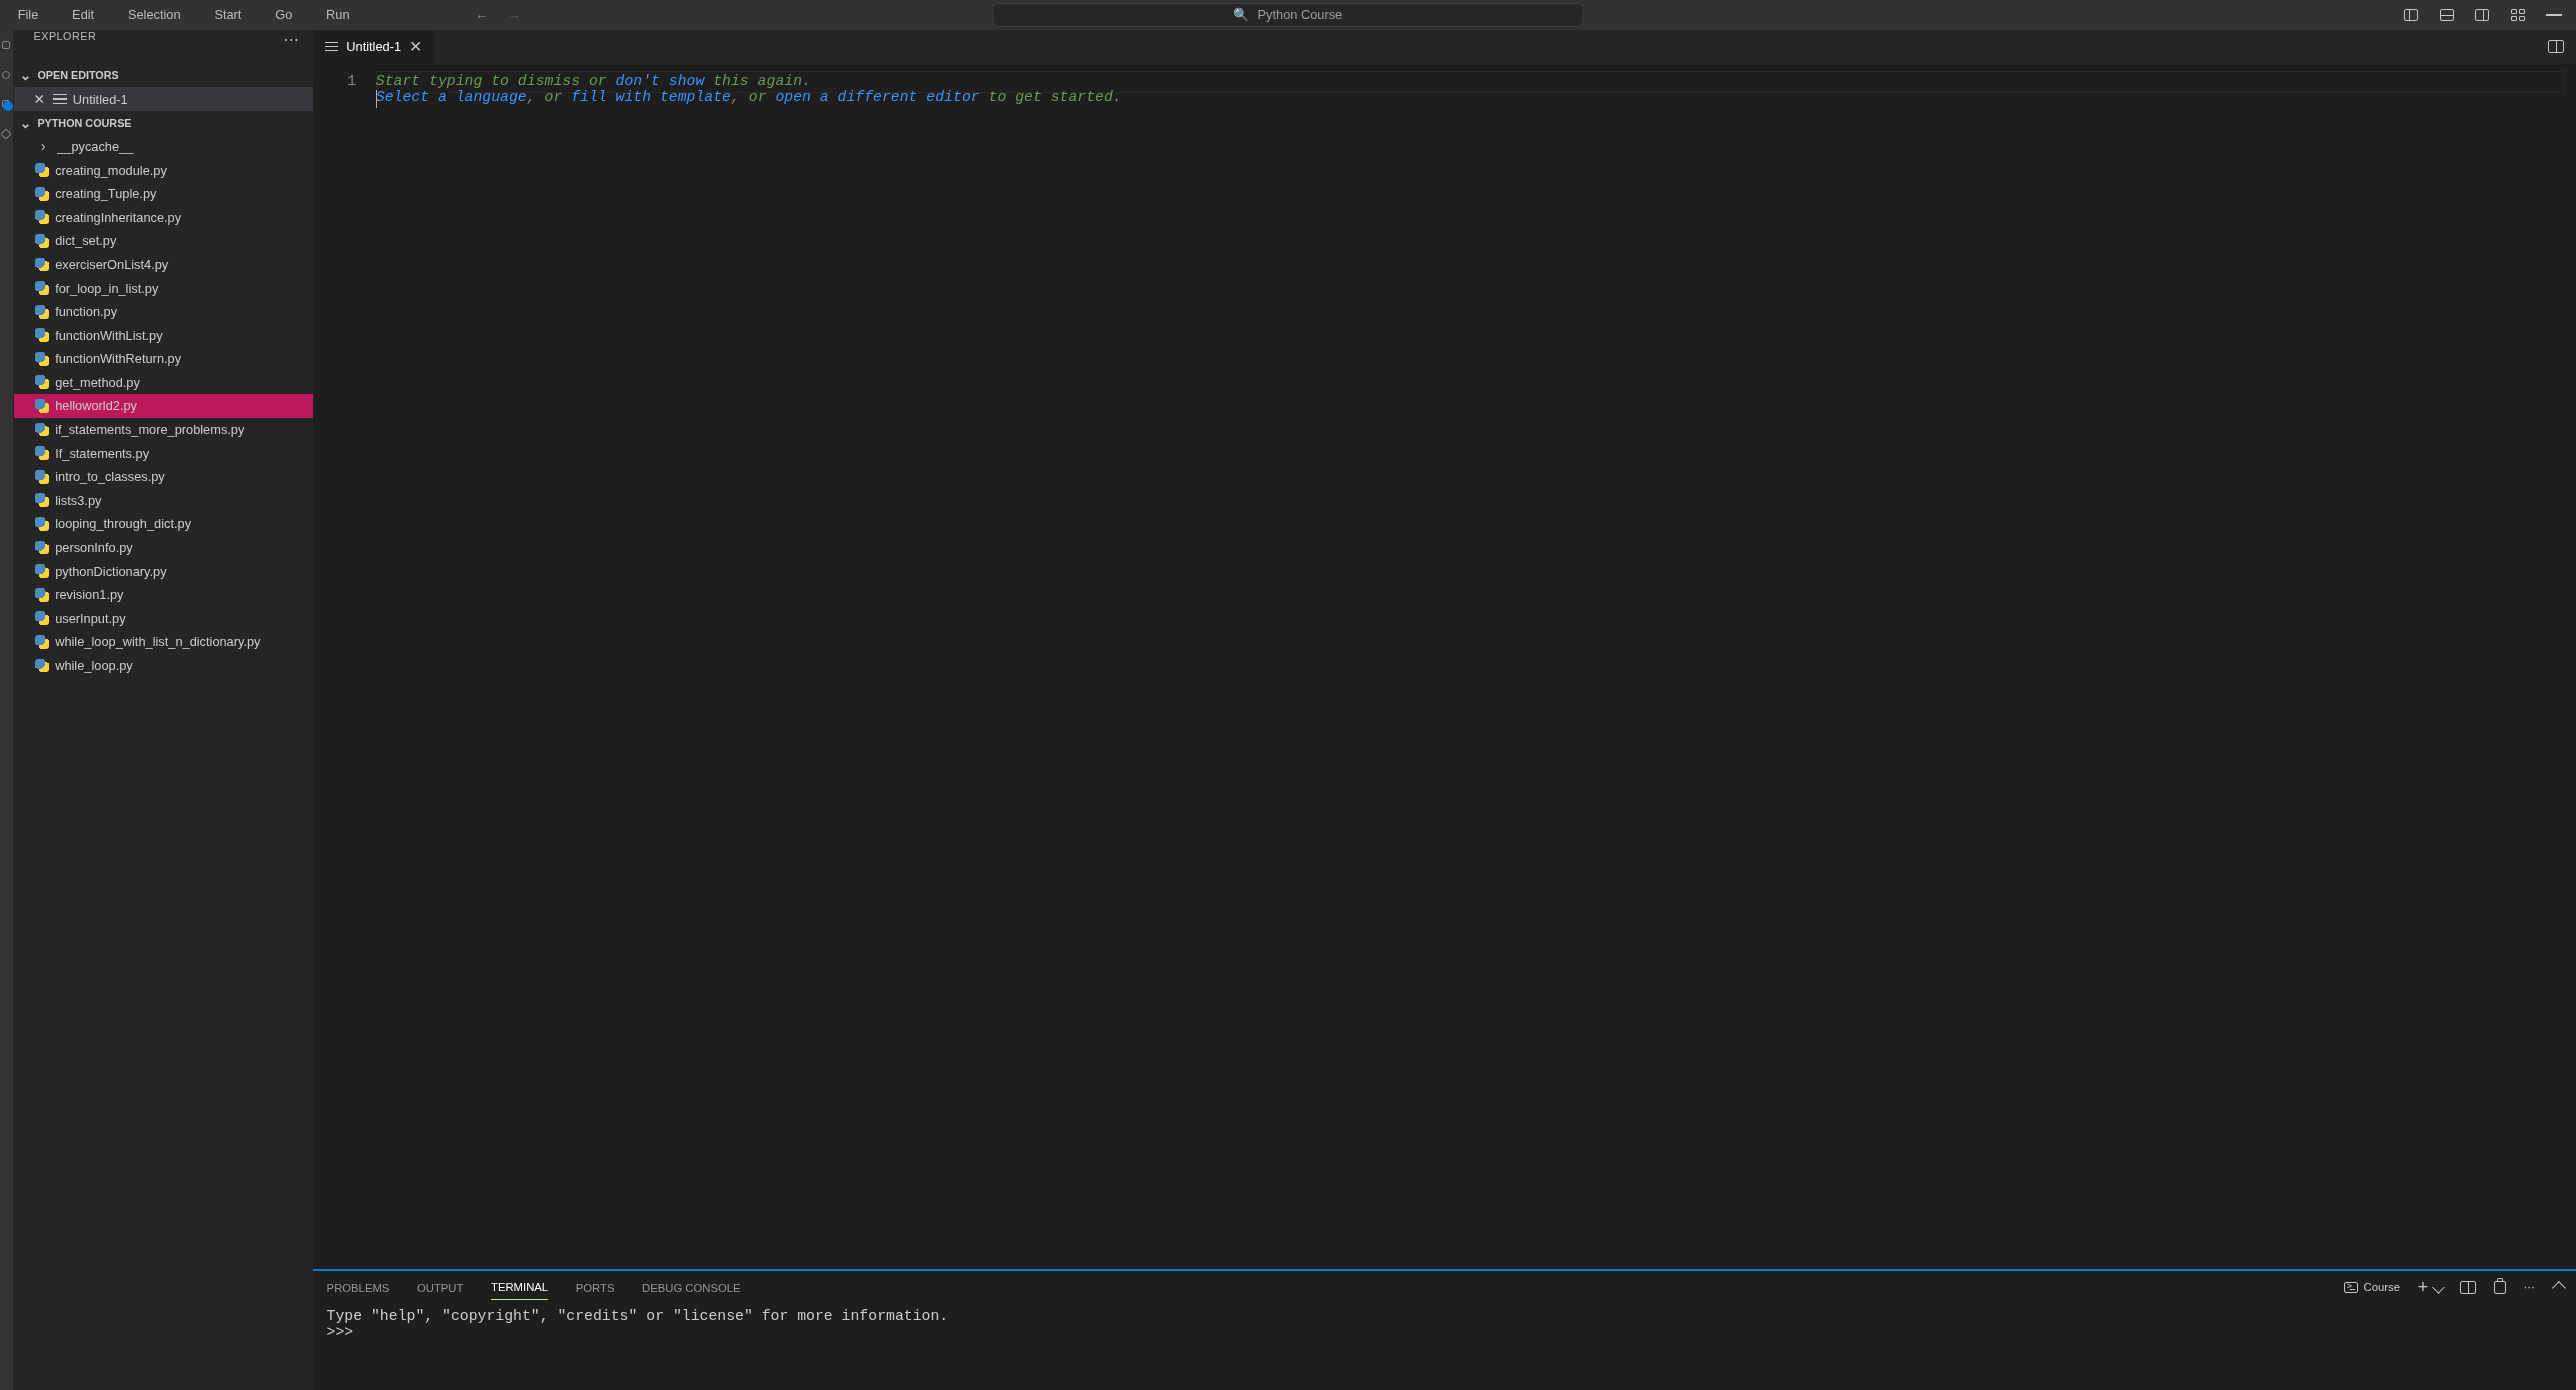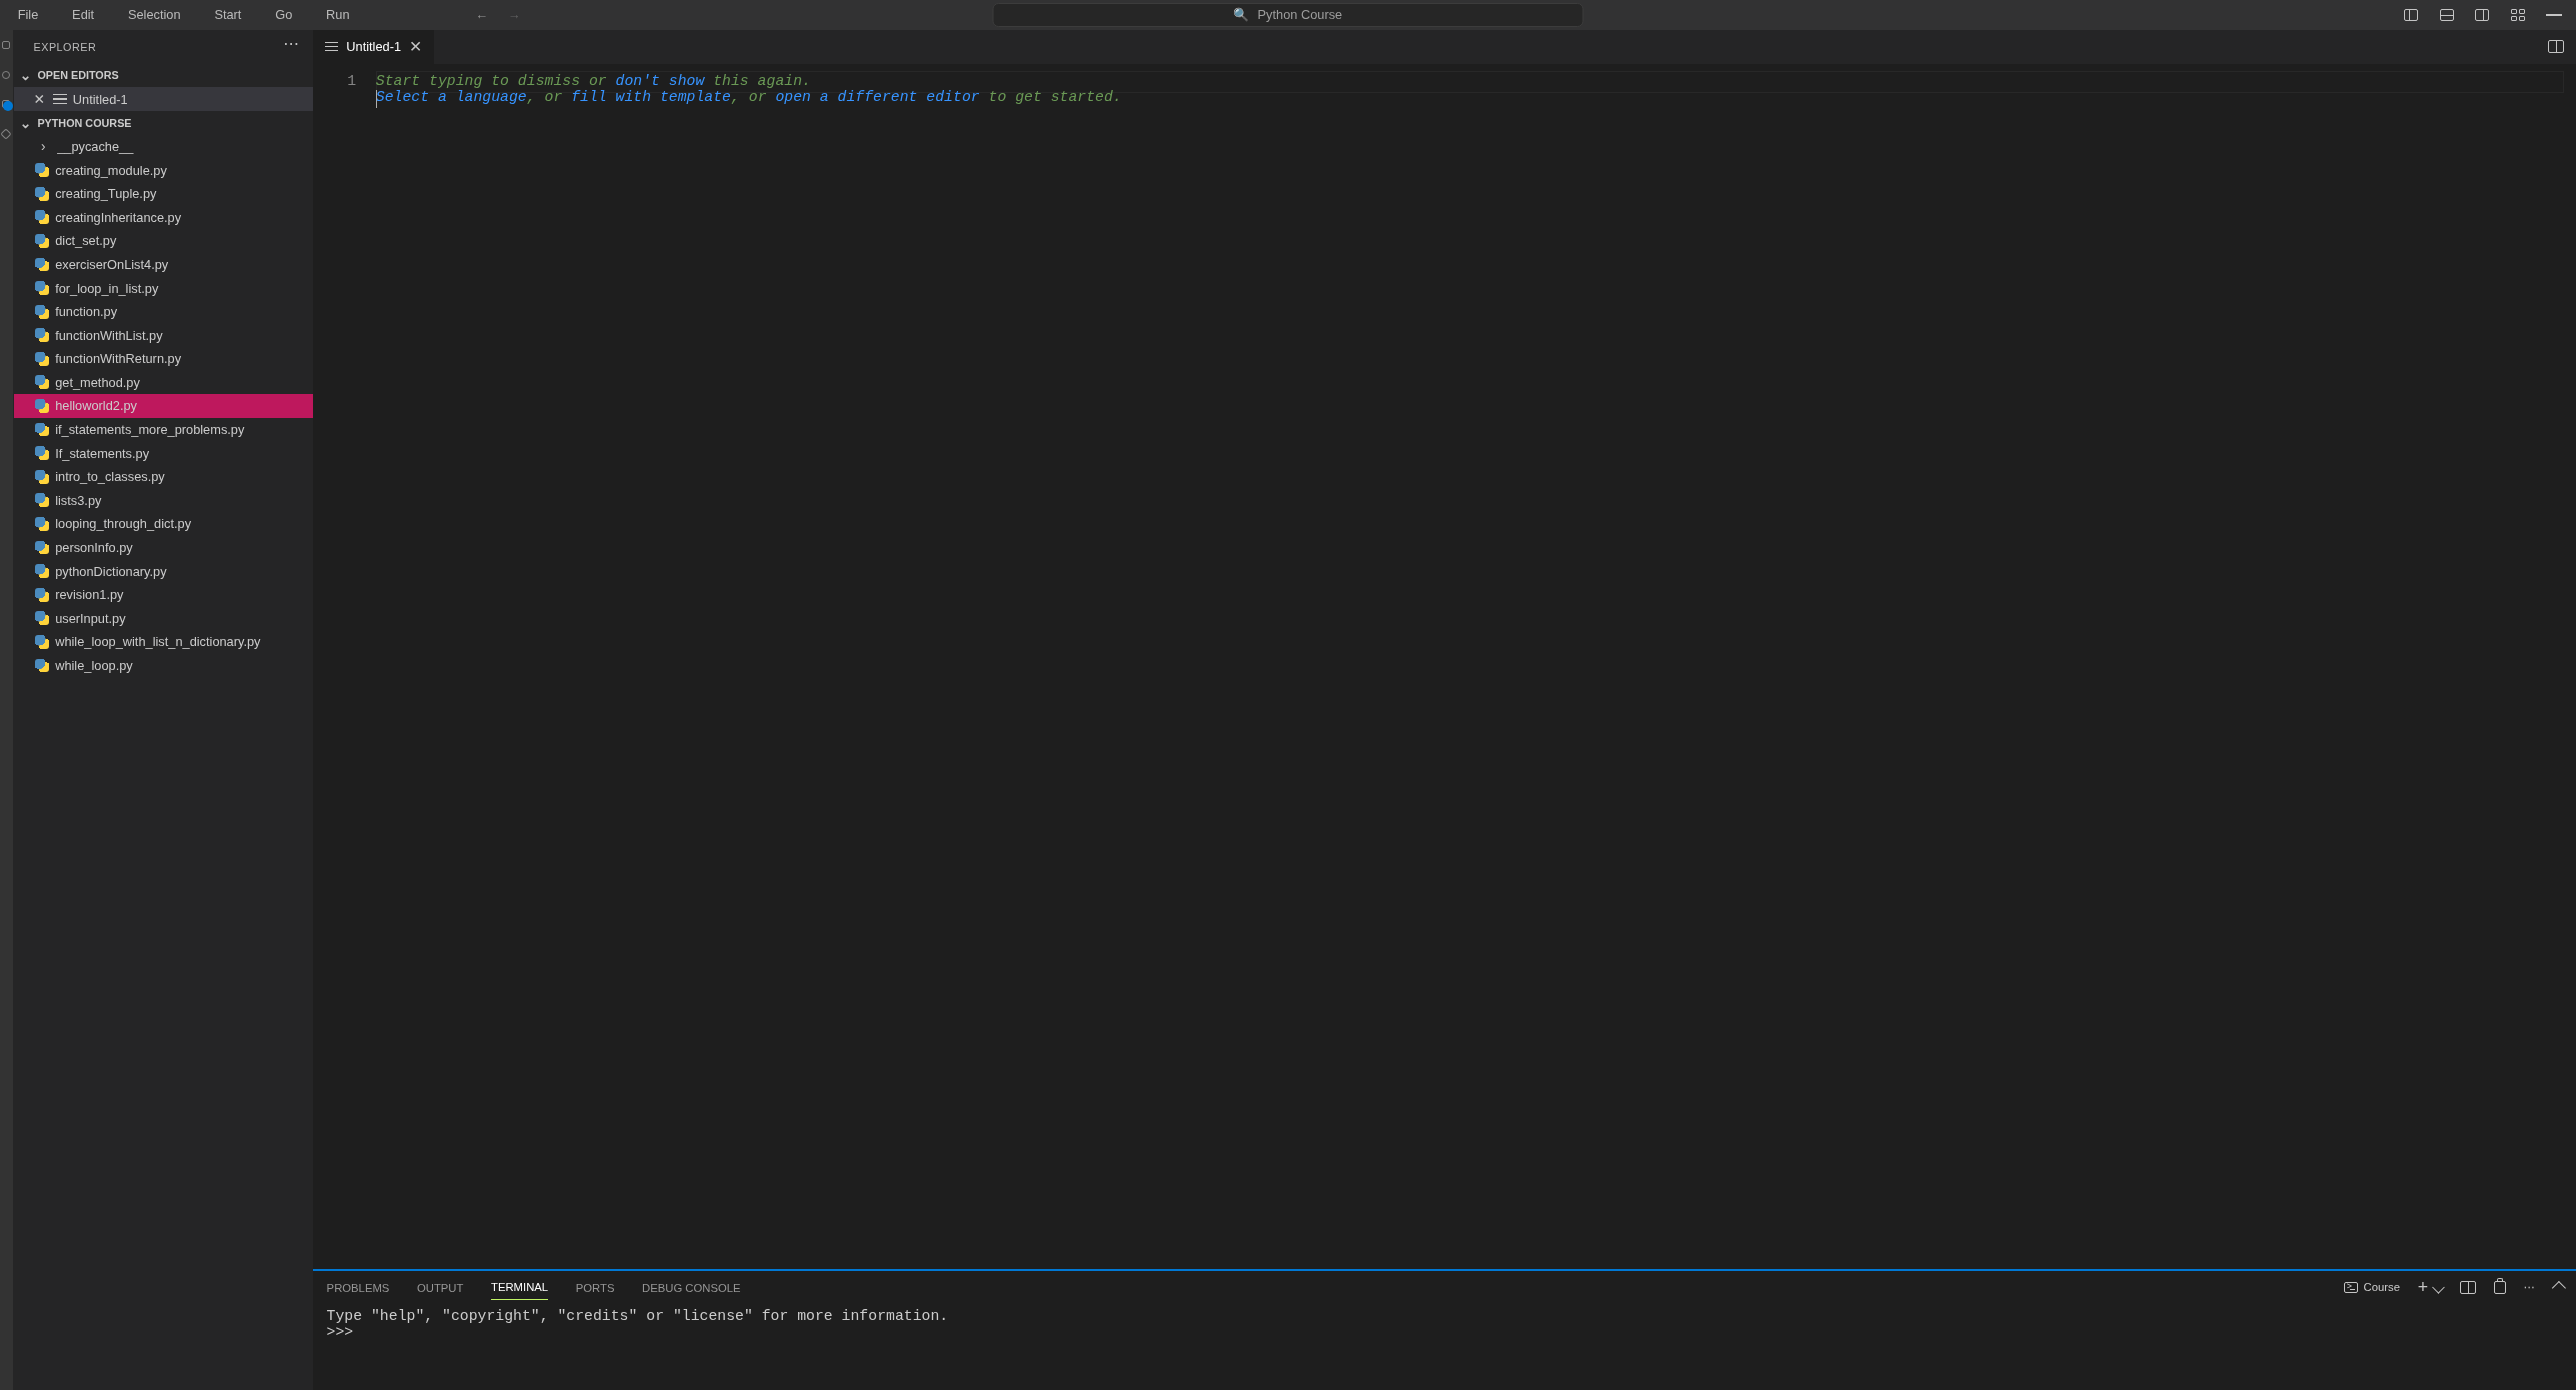--- a/index.html
+++ b/index.html
@@ -60,21 +60,21 @@
   .activitybar .blip{width:7.9px;height:7.9px;border:1.5px solid #858585;border-radius:2px;}
   .activitybar .badge{position:relative;}
   .activitybar .badge::after{content:"";position:absolute;right:-3.9px;bottom:-3.9px;width:9.8px;height:9.8px;background:#0078d4;border-radius:50%;}
 
   
   .sidebar {
     width: 299px; background: #252526;
     display: flex; flex-direction: column; min-width: 0;
   }
   .sidebar-header {
-    height: 34px; display: flex; align-items: center; justify-content: space-between;
+    height: 34px; display: flex; align-items: flex-start; justify-content: space-between;
     padding: 0 11.8px 0 19.7px; color: #bbbbbb; font-size: 10.8px; letter-spacing: 0.5px;
   }
   .sidebar-header .actions { color:#c5c5c5; font-size:15.8px; letter-spacing:2px; padding-bottom:5.9px;}
   .section-header {
     display: flex; align-items: center; gap: 3.9px;
     padding: 3.9px 5.9px 3.9px 3.9px; font-size: 10.8px; font-weight: 700;
     color: #cccccc; cursor: default;
   }
   .section-header .chev { font-size: 13.8px; width: 15.8px; text-align: center; color:#c5c5c5;}
   .open-editor-row {

